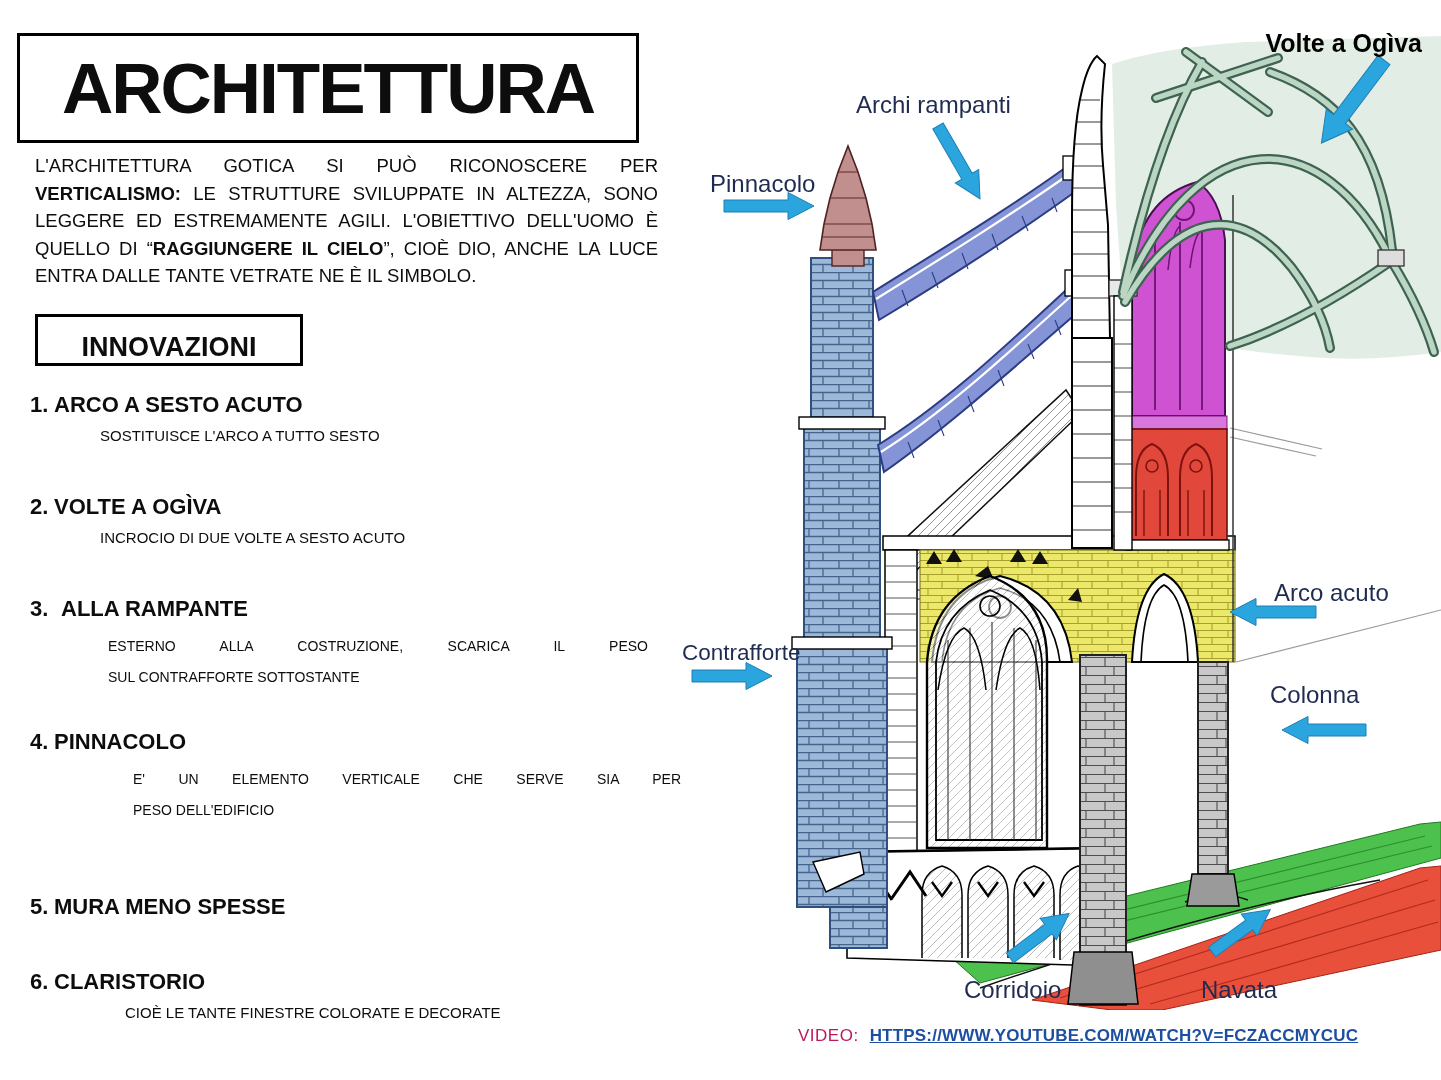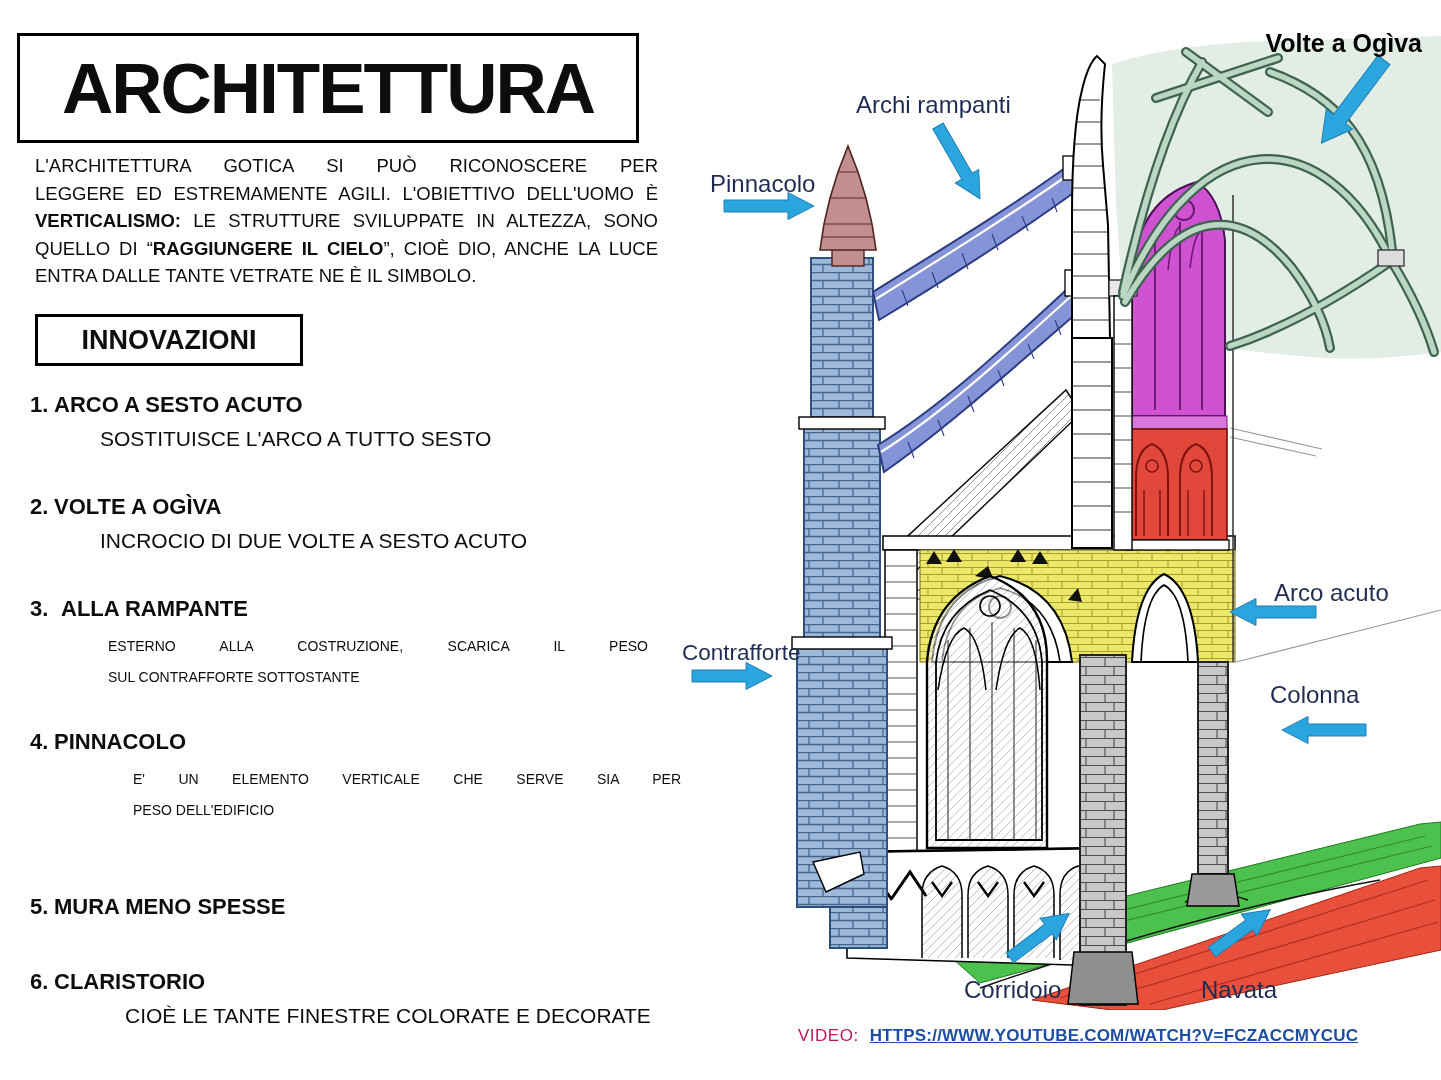--- a/index.html
+++ b/index.html
@@ -11,26 +11,26 @@
   #title-box{left:17px;top:33px;width:616px;height:104px;border:3px solid #000;
              display:flex;align-items:center;justify-content:center;}
   #title-box h1{margin:4px;font-size:71px;font-weight:bold;letter-spacing:-2px;white-space:nowrap;}
 
   #intro{left:35px;top:152px;width:623px;font-size:18.5px;line-height:27.6px;}
   .pline{width:100%;height:27.6px;white-space:nowrap;}
   .pline.j{text-align:justify;text-align-last:justify;white-space:normal;height:27.6px;overflow:hidden;}
   .b{font-weight:bold;}
 
   #innov-box{left:35px;top:314px;width:262px;height:46px;border:3px solid #000;
-             display:flex;align-items:center;justify-content:center;}
+             display:flex;align-items:flex-end;justify-content:center;}
   #innov-box h2{margin:0;font-size:27px;font-weight:bold;letter-spacing:0;}
 
   .item-title{font-size:22px;font-weight:bold;white-space:nowrap;}
   .item-num{display:inline-block;min-width:24px;}
-  .item-desc{font-size:21px;white-space:nowrap;}
+  .item-desc{font-size:15px;white-space:nowrap;}
   .desc-block{font-size:14px;line-height:31px;}
   .desc-block .jl{text-align:justify;text-align-last:justify;}
   .item-desc:empty,.desc-block div:empty{display:none;}
 
   
   #diagram-pane{left:680px;top:0;width:761px;height:1080px;}
   .dlabel{fill:var(--label-navy);font-family:"Liberation Sans",sans-serif;font-size:24px;}
   .dlabel-sm{font-size:22.5px;}
   .dlabel-bold{fill:#000;font-weight:bold;font-size:25px;font-family:"Liberation Sans",sans-serif;}
   .arrow{fill:var(--accent-arrow);stroke:#1e7fb5;stroke-width:1;}
@@ -42,22 +42,22 @@
 </style>
 </head>
 <body>
 
 <div class="abs" id="title-box">
   <h1>ARCHITETTURA</h1>
 </div>
 
 <div class="abs" id="intro">
   <div class="pline j"><span>L'ARCHITETTURA GOTICA SI PUÒ RICONOSCERE PER L'ACCENTUATO</span></div>
+  <div class="pline j"><span class="b">VERTICALISMO:</span><span> LE STRUTTURE SVILUPPATE IN ALTEZZA, SONO</span></div>
   <div class="pline j"><span>LEGGERE ED ESTREMAMENTE AGILI. L'OBIETTIVO DELL'UOMO È</span></div>
-  <div class="pline j"><span class="b">VERTICALISMO:</span><span> LE STRUTTURE SVILUPPATE IN ALTEZZA, SONO</span></div>
   <div class="pline j"><span>QUELLO DI “</span><span class="b">RAGGIUNGERE IL CIELO</span><span>”, CIOÈ DIO, ANCHE LA LUCE CHE</span></div>
   <div class="pline"><span>ENTRA DALLE TANTE VETRATE NE È IL SIMBOLO.</span></div>
 </div>
 
 <div class="abs" id="innov-box">
   <h2>INNOVAZIONI</h2>
 </div>
 
 <div class="abs item-title" style="left:30px;top:392px">
   <span class="item-num">1.</span><span>ARCO A SESTO ACUTO</span></div>

